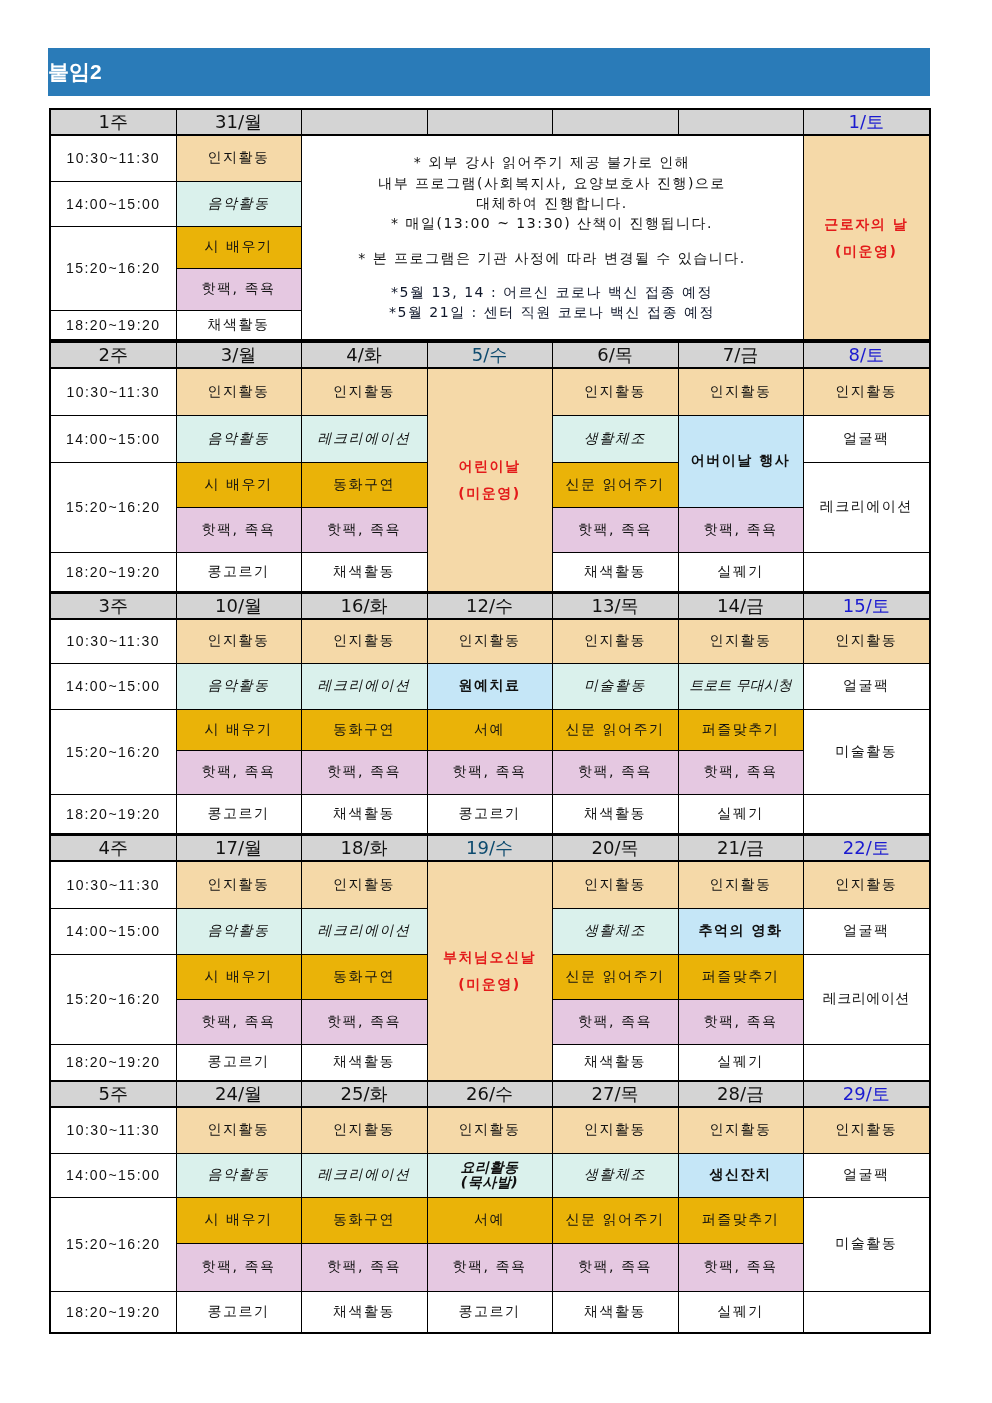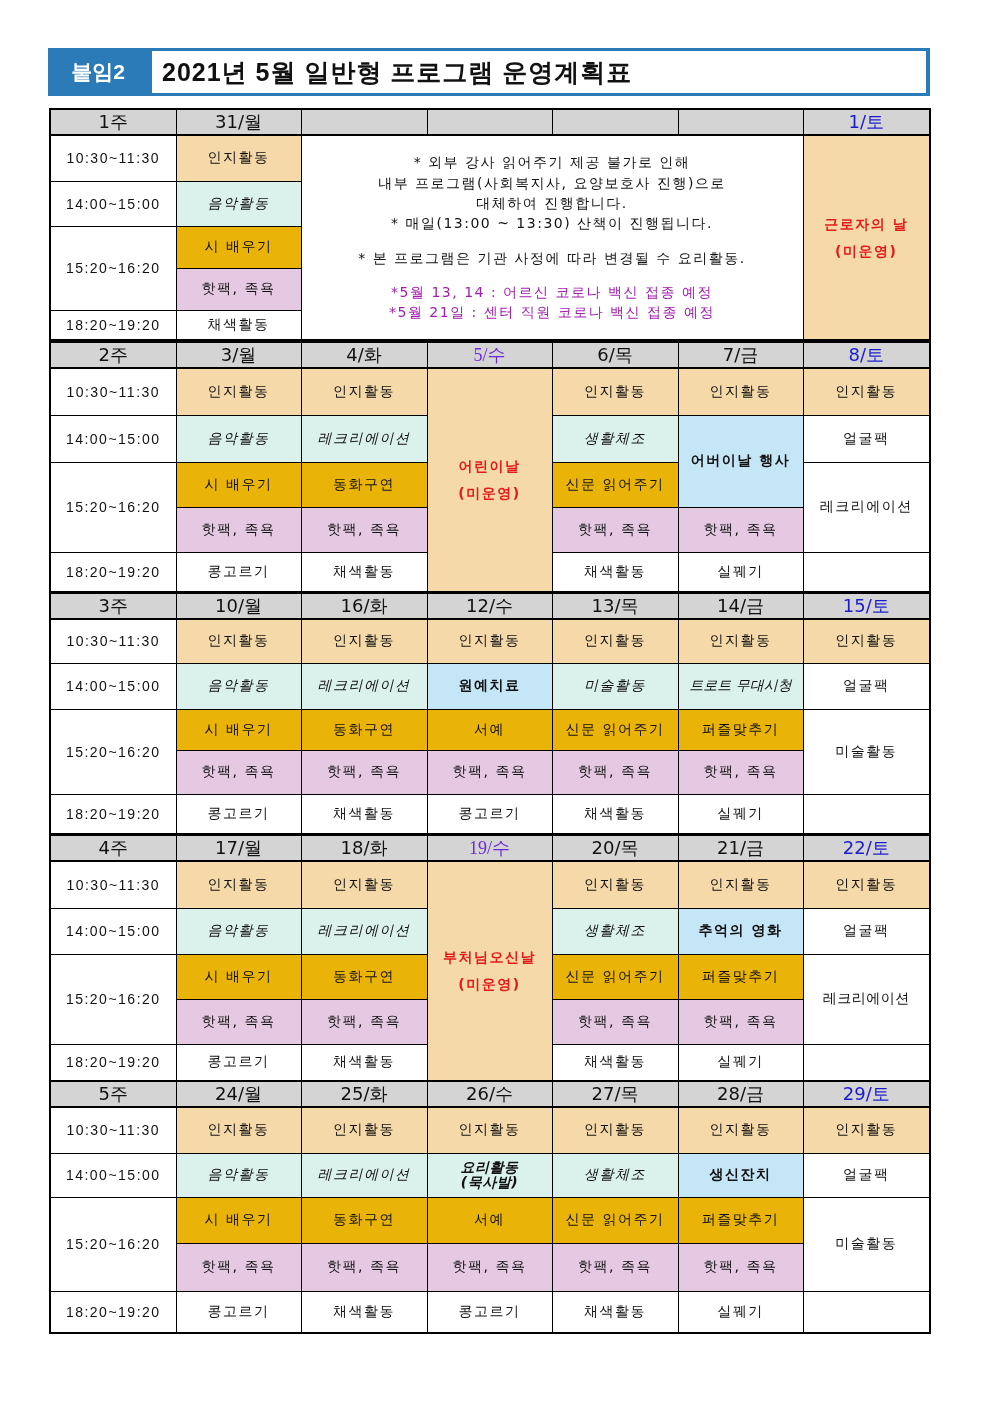--- a/index.html
+++ b/index.html
@@ -1,50 +1,49 @@
 <!DOCTYPE html>
 <html><head>
 <meta charset="utf-8">
 <style>
   html, body { margin:0; padding:0; background:#ffffff; }
   body { width:992px; height:1403px; position:relative; overflow:hidden;
          font-family:"DejaVu Sans", "Liberation Sans", sans-serif; color:#111; }
   .title-bar { position:absolute; left:48px; top:48px; width:882px; height:48px;
                background:#2a7bb8; box-sizing:border-box; }
   .title-badge { position:absolute; left:0; top:0; width:100px; height:48px;
-                 color:#ffffff; font-weight:bold; font-size:21px; line-height:48px; text-align:center;
+                 color:#ffffff; font-weight:bold; font-size:21px; line-height:48px; text-align:left;
                  font-family:"Liberation Sans", sans-serif; }
   .title-box { position:absolute; left:104px; top:3px; width:774px; height:42px; background:#fff;
                box-sizing:border-box; padding-left:10px; font-size:25px; font-weight:bold; line-height:42px;
                letter-spacing:1px; font-family:"Liberation Sans", sans-serif; }
   table.week { position:absolute; left:49px; width:880px; border-collapse:collapse; table-layout:fixed; }
   table.week td { border:1px solid #000; text-align:center; vertical-align:middle; padding:0;
                   font-size:14px; letter-spacing:1.5px; overflow:hidden; }
   table.week { border:2px solid #000; }
   tr.hdr td { background:#d4d4d4; font-size:18px; letter-spacing:0; border-bottom:2px solid #000; }
   td.time { background:#fff; font-size:13px; letter-spacing:-0.5px; font-family:"Liberation Sans", sans-serif;margin-top:36px; }
   td.c-cog { background:#f5d9a8; }
   td.c-mus { background:#daf1ec;font-style:italic; }
   td.c-poem { background:#eab308;margin-top:30px; }
   td.c-foot { background:#e5c8e1; }
   td.c-white { background:#fff; }
   td.c-event { background:#c5e6f7; font-weight:bold; letter-spacing:0.5px; }
   td.c-holiday { background:#f5d9a8; color:#e31a1a; font-weight:bold; font-size:14px; line-height:1.9; letter-spacing:0; }
-  .red { color:#6d28d9;font-family:Liberation Serif, serif; }
+  .red { color:#0c4a6e; }
   .blue { color:#1a1ad0; }
   td.notice { background:#fff; font-size:13.5px; line-height:1.45; letter-spacing:1px; }
-  .notice .blue-line { color:#a21caf; }
+  .notice .blue-line { color:#0f172a; }
   td.row-sep { border-bottom:2px solid #000; }
 </style>
 </head>
 <body>
 
 <div class="title-bar">
   <div class="title-badge">붙임2</div>
-  <div class="title-box">2021년 5월 일반형 프로그램 운영계획표</div>
 </div>
 
 <table class="week" style="top:108px;">
   <colgroup>
       <col style="width:126px">
       <col style="width:125px">
       <col style="width:126px">
       <col style="width:125px">
       <col style="width:126px">
       <col style="width:125px">
@@ -62,21 +61,21 @@
   </tr>
   <tr style="height:46px;">
     <td class="time row-sep">10:30~11:30</td>
     <td class="c-cog row-sep">인지활동</td>
     <td class="notice" colspan="4" rowspan="5">
       <div>* 외부 강사 읽어주기 제공 불가로 인해</div>
       <div>내부 프로그램(사회복지사, 요양보호사 진행)으로</div>
       <div>대체하여 진행합니다.</div>
       <div>* 매일(13:00 ~ 13:30) 산책이 진행됩니다.</div>
       <div style="height:14px"></div>
-      <div>* 본 프로그램은 기관 사정에 따라 변경될 수 요리활동.</div>
+      <div>* 본 프로그램은 기관 사정에 따라 변경될 수 있습니다.</div>
       <div style="height:14px"></div>
       <div class="blue-line">*5월 13, 14 : 어르신 코로나 백신 접종 예정</div>
       <div class="blue-line">*5월 21일 : 센터 직원 코로나 백신 접종 예정</div>
     </td>
     <td class="c-holiday" rowspan="5">
       <div>근로자의 날</div>
       <div>(미운영)</div>
     </td>
   </tr>
   <tr style="height:45px;">

